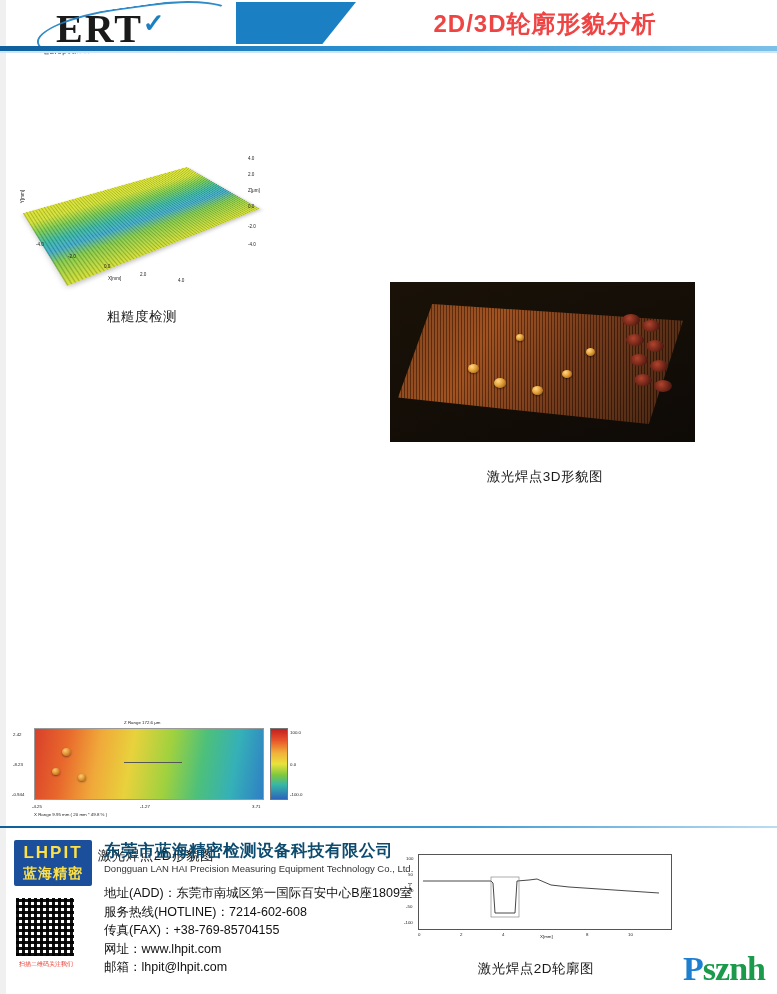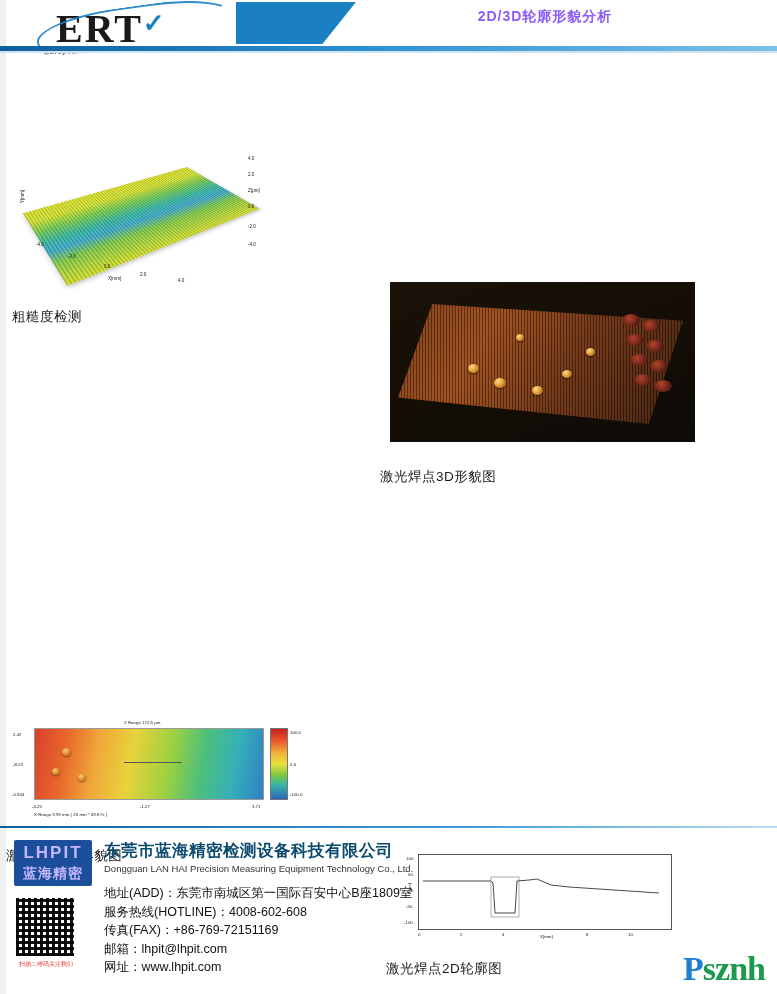--- a/index.html
+++ b/index.html
@@ -62,23 +62,23 @@
     left: 236px; top: 2px;
     width: 120px; height: 42px;
     background: #1b7fc4;
     clip-path: polygon(0 0, 100% 0, 72% 100%, 0 100%);
   }
   .header-title {
     position: absolute;
     left: 330px; top: 8px;
     width: 430px;
     text-align: center;
-    font-size: 14px;
+    font-size: 24px;
     font-weight: bold;
-    color: #8b5cf6;
+    color: #ef4444;
     letter-spacing: 1px;
   }
   .header-rule {
     position: absolute;
     left: 0; top: 46px;
     width: 777px; height: 5px;
     background: linear-gradient(to right, #0e5f9c 0%, #2a8fd0 46%, #7cc0e8 100%);
   }
   .header-rule2 {
     position:absolute; left:0; top:51px; width:777px; height:2px; background:#cfe4f3;
@@ -86,20 +86,21 @@
 
   
   .gallery {
     position: absolute;
     top: 96px; left: 0;
     width: 777px;
     height: 660px;
   }
   .cell { position: absolute; }
   .caption {
+    text-align: center;
     font-size: 13.5px;
     color: #1a1a1a;
     margin-top: 10px;
     letter-spacing: 0.5px;
   }
 
   
   .fig1 { left: 12px; top: 34px; width: 260px; height: 160px; position:relative; }
   .surf-wrap {
     position:absolute; left:28px; top:22px; width: 205px; height: 118px;
@@ -165,21 +166,21 @@
     position:absolute; left:0; top:826px; width:777px; height:168px;
   }
   .footer-line {
     position:absolute; left:0; top:0; width:777px; height:2px;
     background: linear-gradient(to right,#0e5f9c 0%,#3d9ad4 60%,#bcdcf0 100%);
   }
   .lh-logo {
     position:absolute; left:14px; top:14px; width:78px; height:46px;
     background:#1b4f9c;
     border-radius:2px;
-    color:#c4b5fd;
+    color:#fde047;
     text-align:center;
   }
   .lh-logo .en {
     font-family:"Liberation Sans", sans-serif;
     font-weight:bold; font-size:17px; letter-spacing:2px; line-height:22px; padding-top:2px;
   }
   .lh-logo .cn { font-size:14px; font-weight:bold; letter-spacing:1px; line-height:18px;}
   .qr {
     position:absolute; left:14px; top:70px; width:62px; height:62px;
     background:
@@ -327,20 +328,20 @@
     <div class="cn">蓝海精密</div>
   </div>
   <div class="qr"></div>
   <div class="qr-cap">扫描二维码关注我们</div>
 
   <div class="company">东莞市蓝海精密检测设备科技有限公司</div>
   <div class="company-en">Dongguan LAN HAI Precision Measuring Equipment Technology Co., Ltd.</div>
 
   <div class="addr-list">
     <div>地址(ADD)：东莞市南城区第一国际百安中心B座1809室</div>
-    <div>服务热线(HOTLINE)：4008-602-608</div>
-    <div>传真(FAX)：+86-769-72151169</div>
+    <div>服务热线(HOTLINE)：7214-602-608</div>
+    <div>传真(FAX)：+38-769-85704155</div>
+    <div>网址：www.lhpit.com</div>
     <div>邮箱：lhpit@lhpit.com</div>
-    <div>网址：www.lhpit.com</div>
   </div>
 
   <div class="watermark"><span class="p">P</span><span>sznh</span></div>
 </div>
 
 </body></html>

